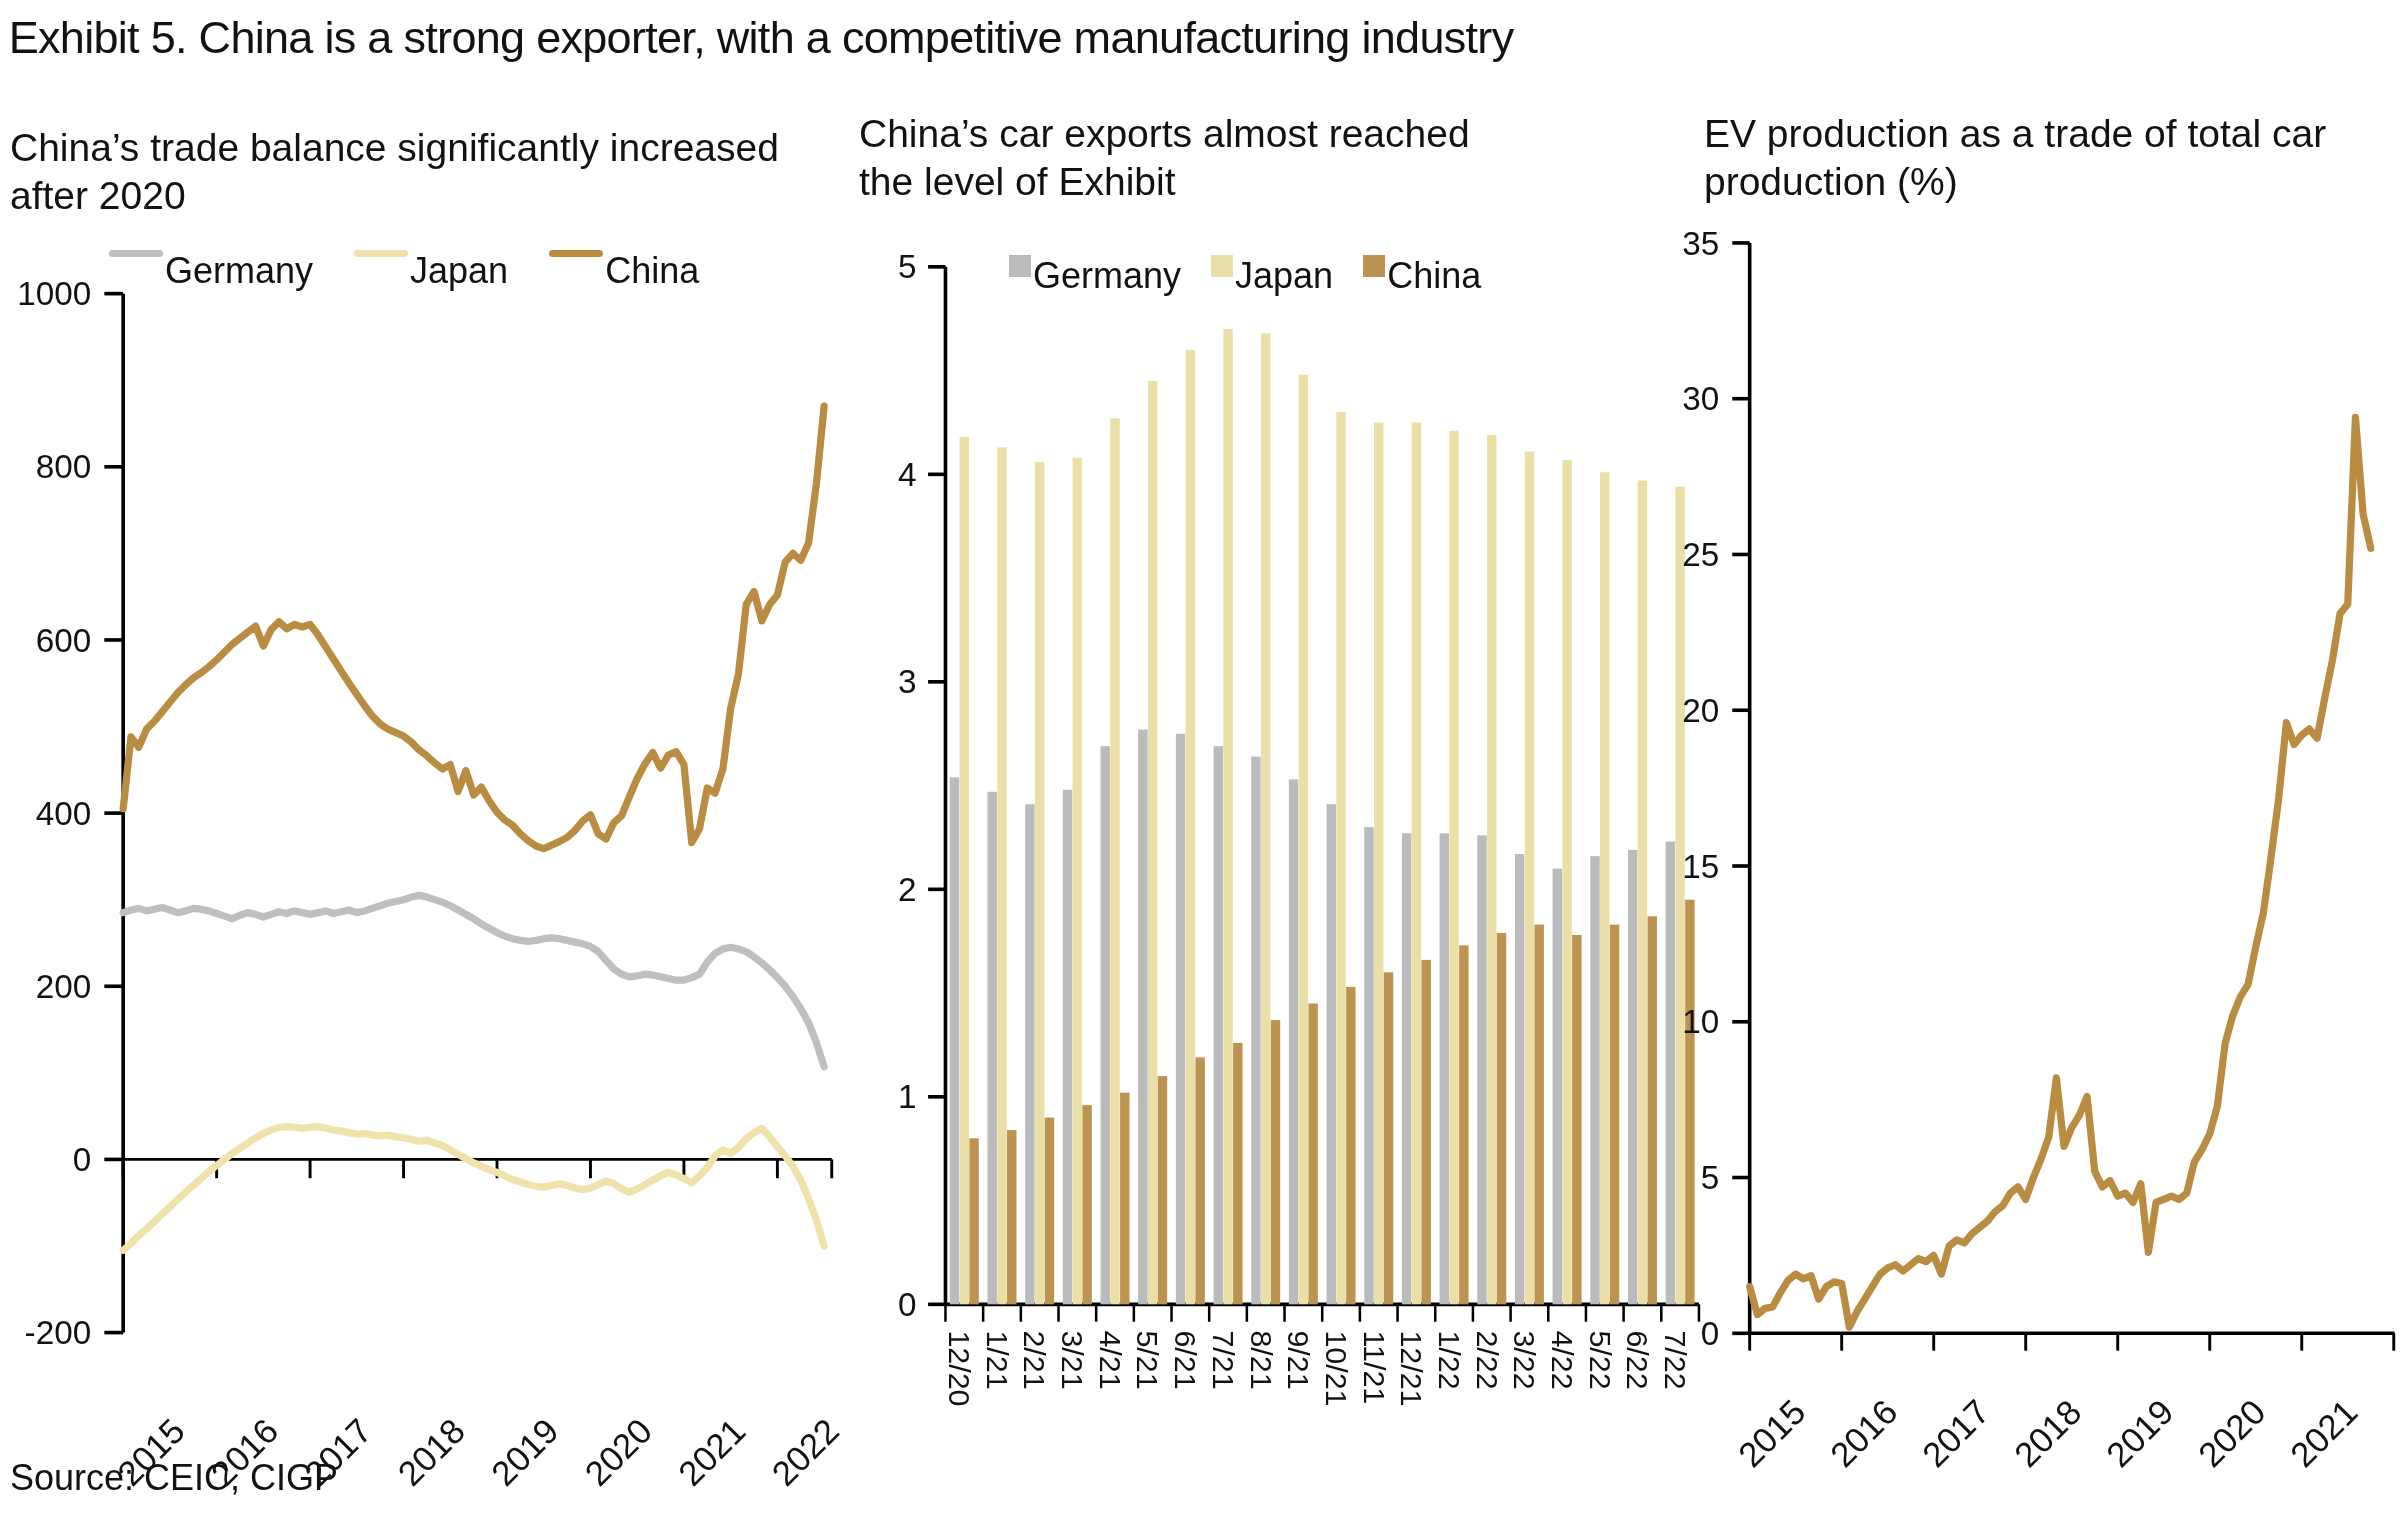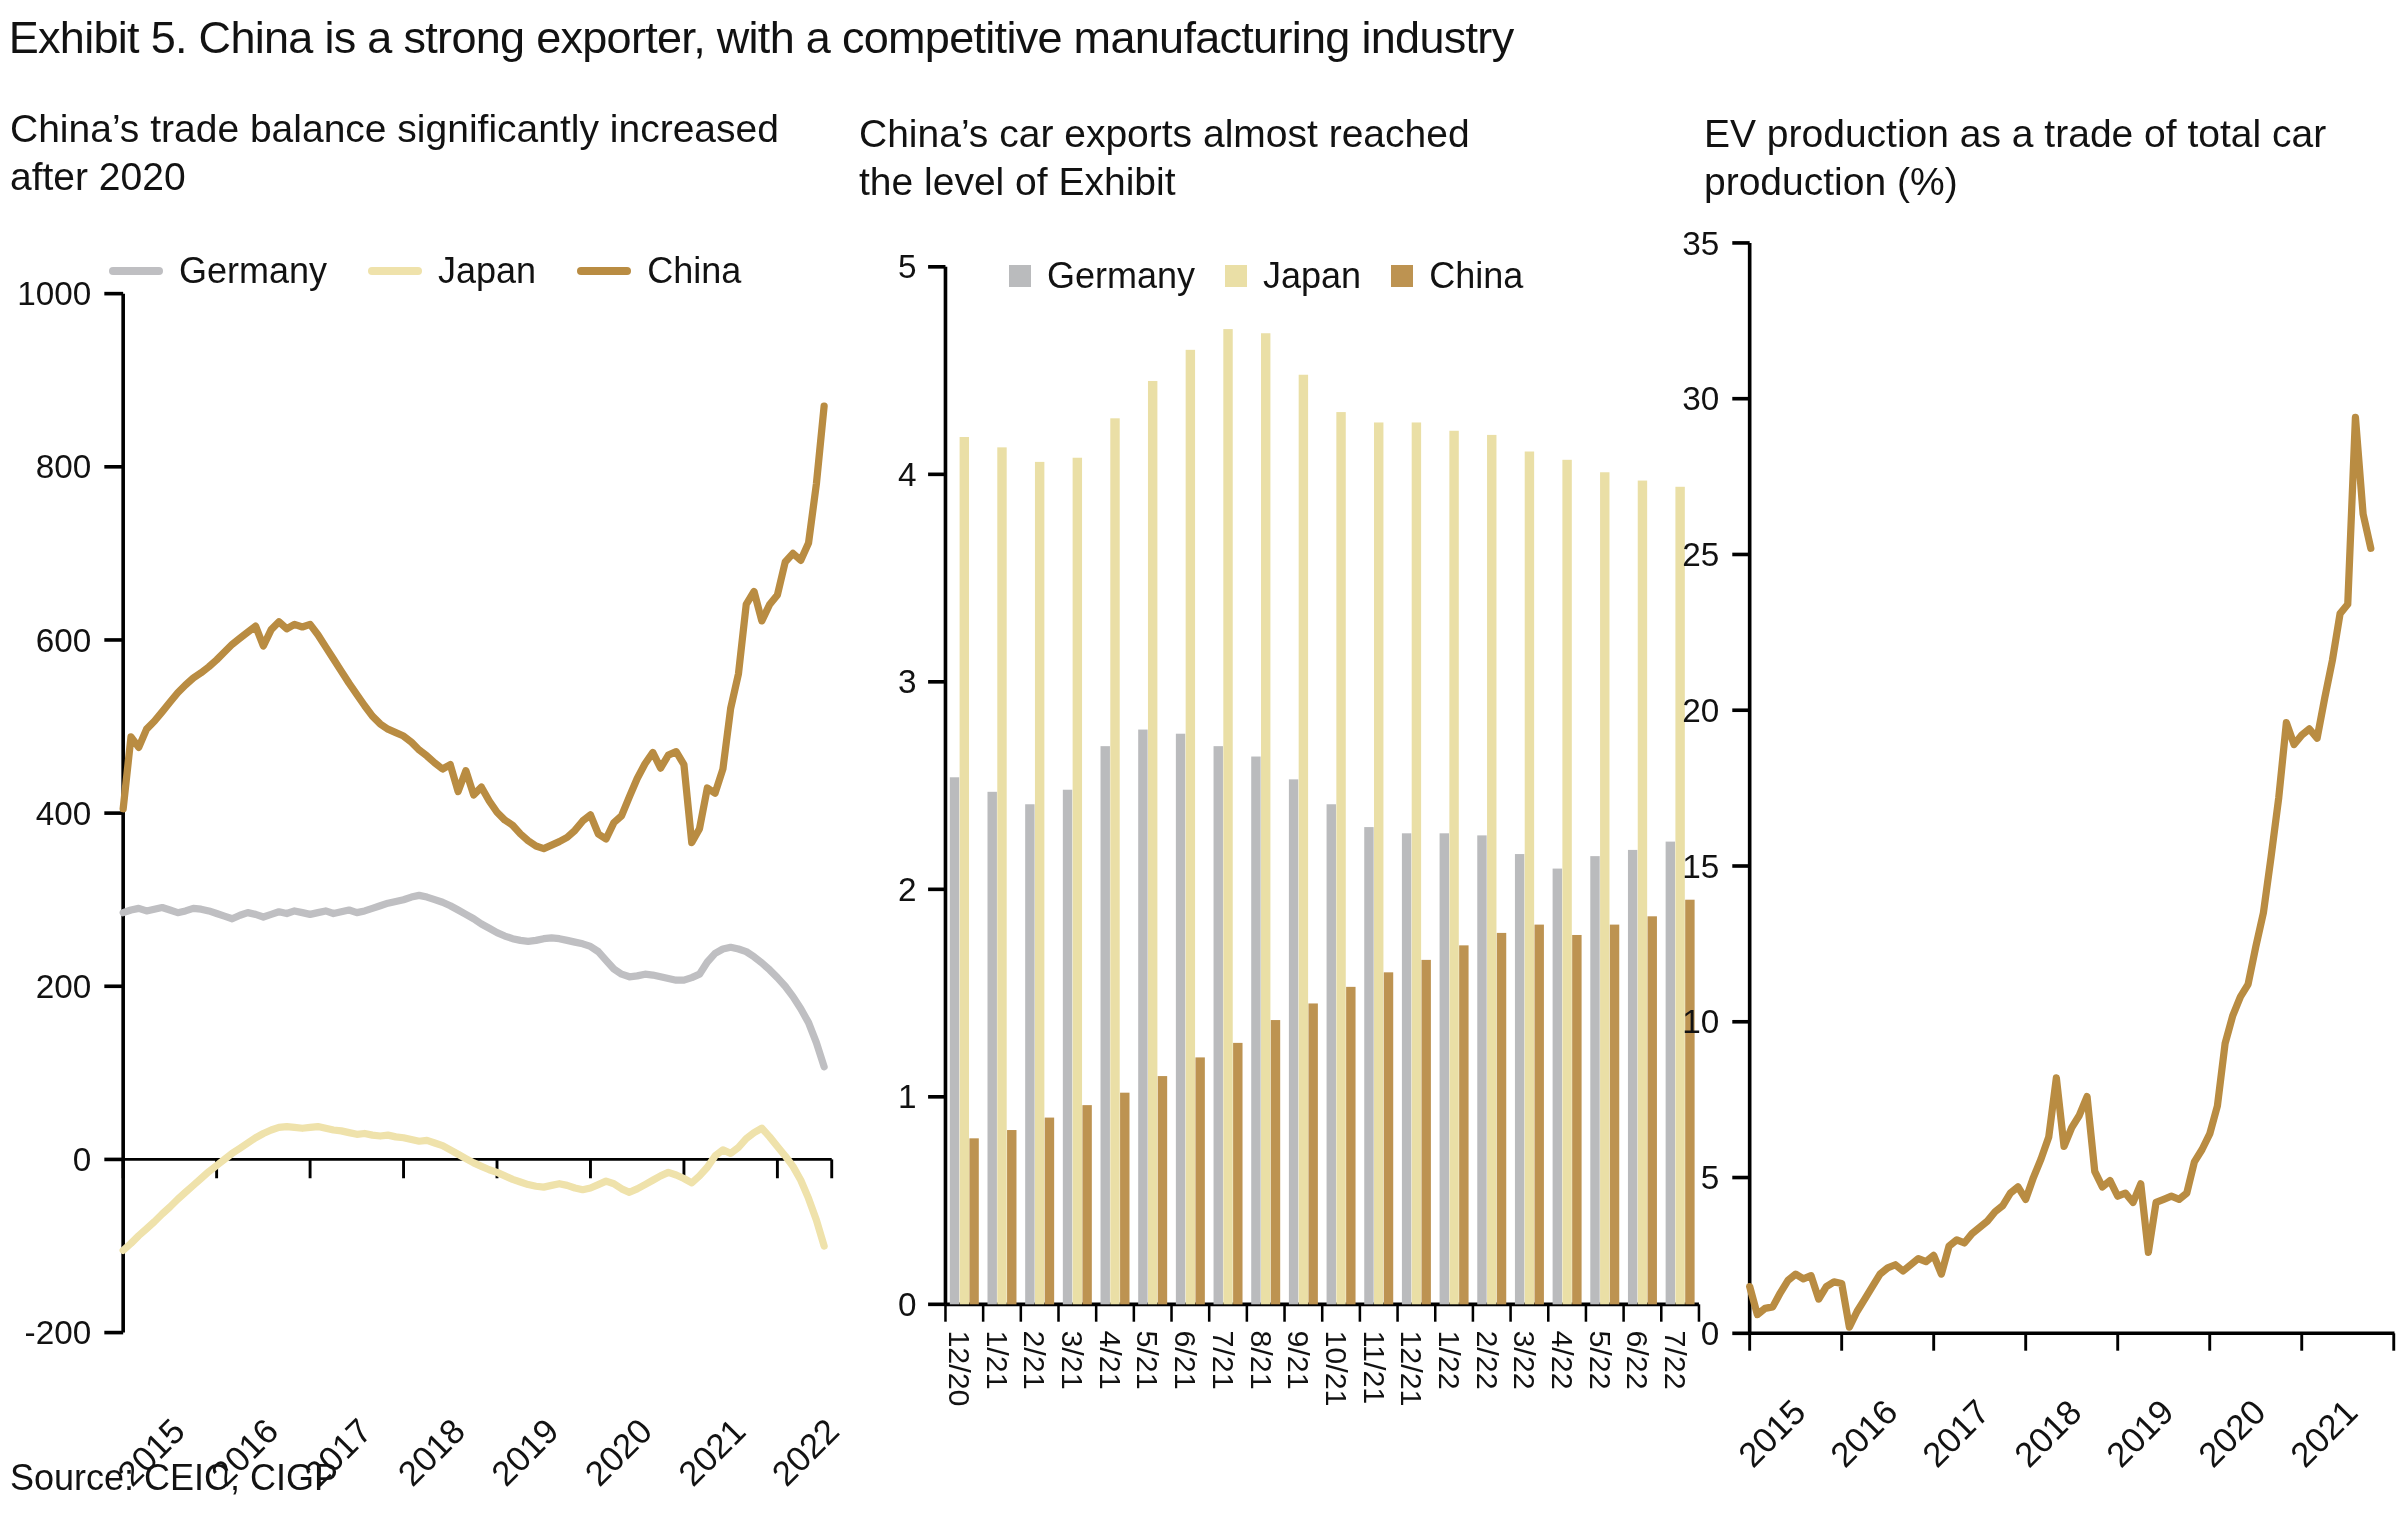--- a/index.html
+++ b/index.html
@@ -3,27 +3,27 @@
 <meta charset="utf-8">
 <style>
   html,body{margin:0;padding:0}
   body{
     width:2401px;height:1519px;position:relative;overflow:hidden;
     background:#ffffff;color:#121212;
     font-family:"Liberation Sans", sans-serif;
   }
   .title{position:absolute;left:8.7px;top:11.6px;font-size:45px;letter-spacing:-0.7px;white-space:nowrap}
   .subtitle{position:absolute;font-size:39px;line-height:1.22}
-  #sub1{left:10px;top:105px;width:783px}
+  #sub1{left:10px;top:124px;width:783px}
   #sub2{left:859px;top:110px;width:616px}
   #sub3{left:1704px;top:110px;width:638px}
   .legend{position:absolute;display:flex;align-items:center;font-size:36px;white-space:nowrap}
   #legend1{left:109px;top:250px;gap:41px}
   #legend2{left:1009px;top:255px;gap:30px}
-  .litem{display:flex;align-items:center;gap:16px}
+  .litem{display:flex;align-items:flex-start;gap:2px}
   .lline{width:54px;height:7.2px;border-radius:4.3px;flex:0 0 auto}
   .lsq{width:22px;height:22px;flex:0 0 auto}
   #src{position:absolute;left:10px;top:1457px;font-size:36px}
   #chart-svg{position:absolute;left:0;top:0}
   text{font-family:"Liberation Sans", sans-serif;fill:#121212}
 </style>
 </head>
 <body>
 
 <div class="title">Exhibit 5. China is a strong exporter, with a competitive manufacturing industry</div>

